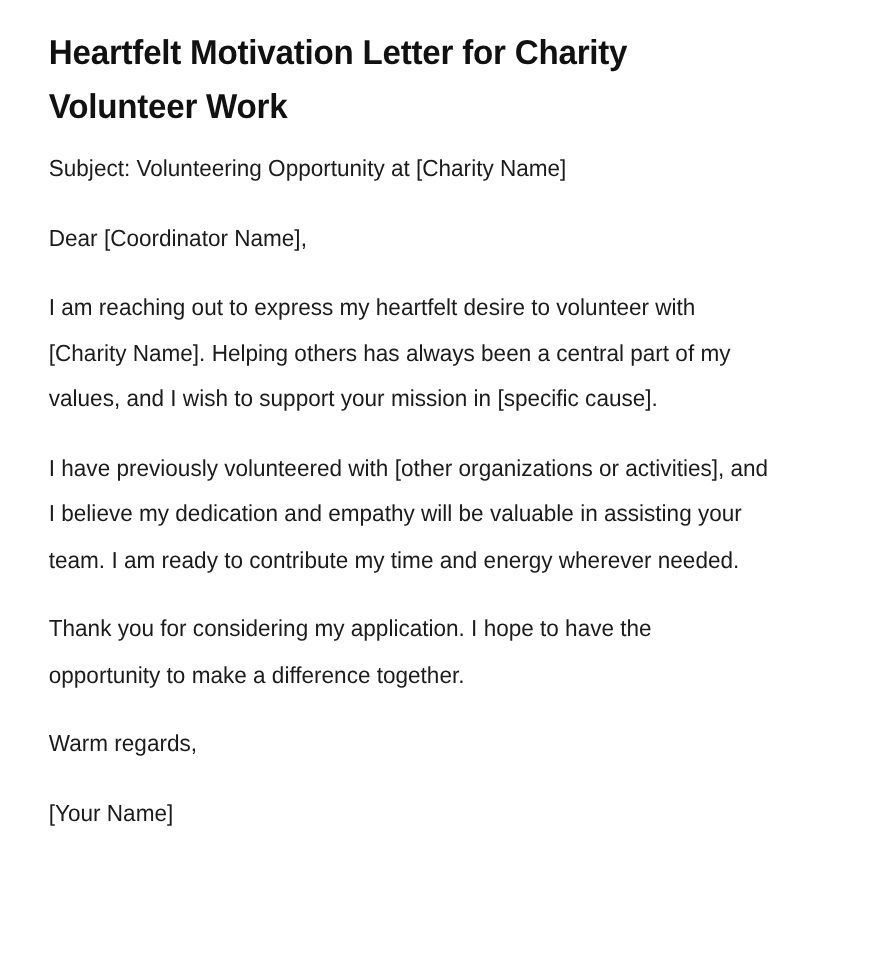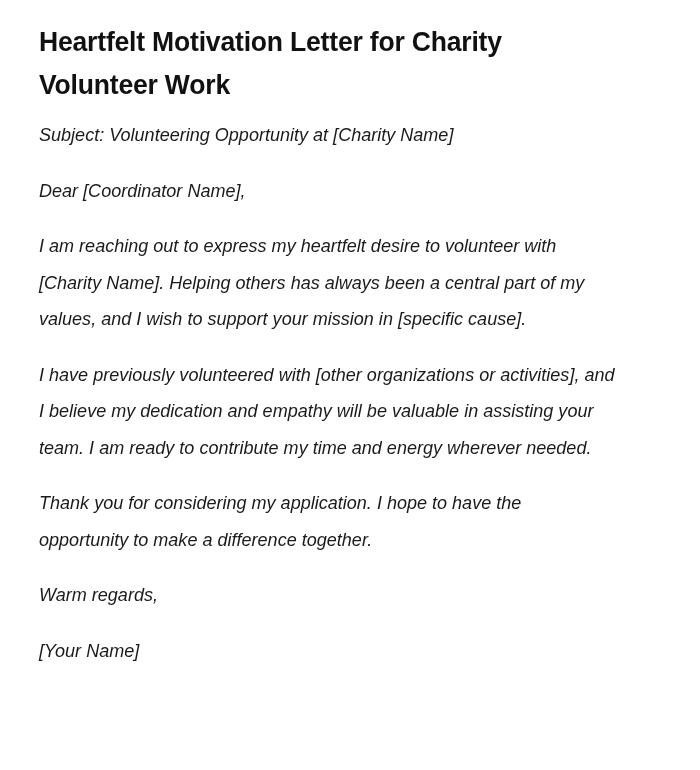--- a/index.html
+++ b/index.html
@@ -30,21 +30,20 @@
     font-weight: 700;
     letter-spacing: -0.2px;
     color: #111111;
     font-family: "Liberation Sans Narrow", "Liberation Sans", "DejaVu Sans Condensed", sans-serif;
     transform: scaleX(0.965);
     transform-origin: left top;
     max-width: 600px;
   }
   .body-copy {
     padding-top: 11px;
-    font-style: italic;
   }
   .para {
     margin: 0 0 19px 0;
     font-size: 18.5px;
     line-height: 36.5px;
     font-weight: 400;
     color: #1b1b1b;
     max-width: 596px;
     transform: scaleX(0.975);
     transform-origin: left top;

